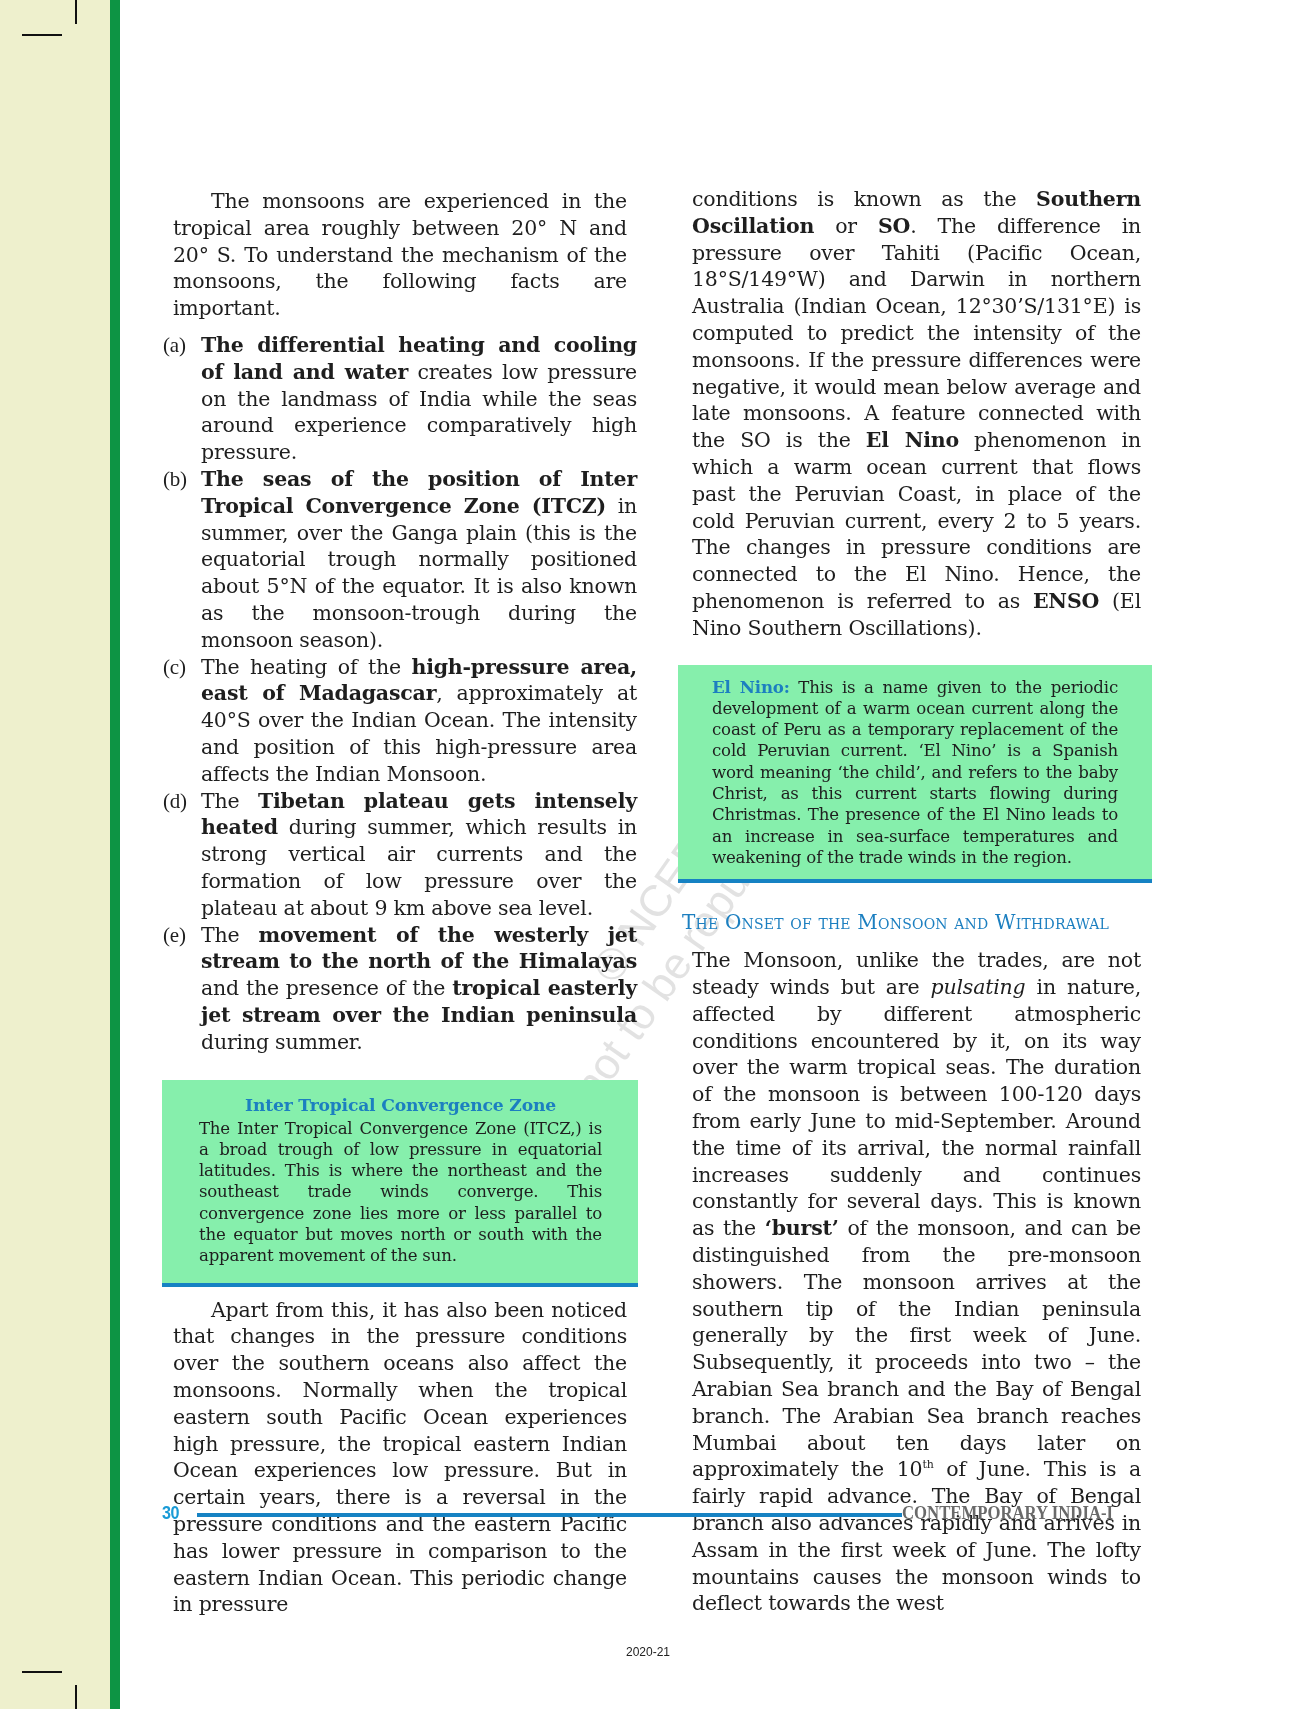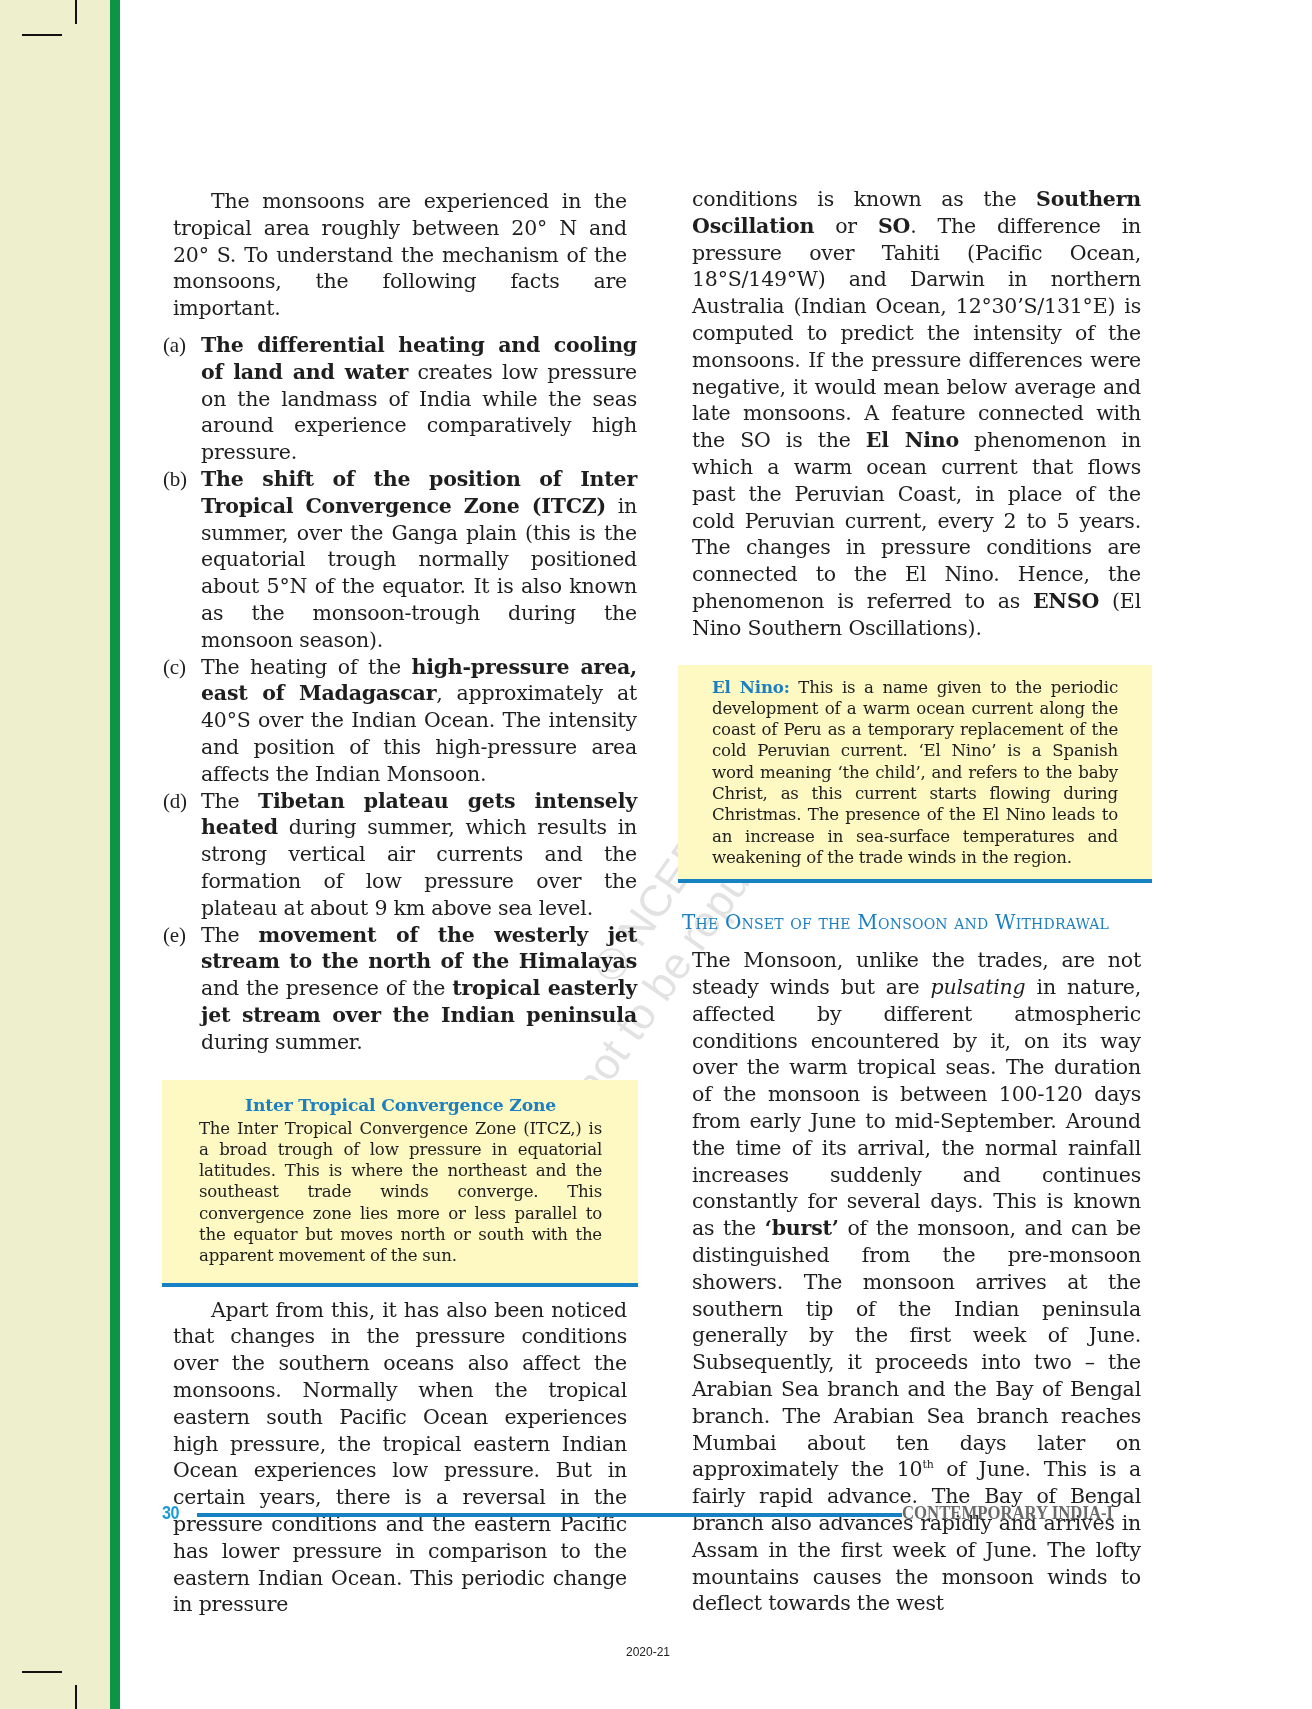--- a/index.html
+++ b/index.html
@@ -19,21 +19,21 @@
   .col-left { left: 163px; top: 178px; width: 474px; }
   .col-right { left: 682px; top: 176px; width: 469px; }
   p.para { margin: 10px; text-align: justify; text-align-last: auto; }
   p.indent { text-indent: 38px; }
   b { font-weight: bold; }
   .list { margin: 8px 0 0 0; padding: 0; list-style: none; }
   .list li { position: relative; padding-left: 38px; text-align: justify; }
   .list .marker { position: absolute; left: 0; top: 0; font-family: "Liberation Serif", serif; font-size: 21px; }
 
   .box {
-    background: #fef9c3;
+    background: #86efac;
     border-bottom: 4px solid #1682c3;
     position: relative;
   }
   .box-itcz { margin: 24px -1px 4px -1px; padding: 14px 36px 16px 37px; }
   .box-elnino { margin: 23px -1px 0 -4px; padding: 12px 34px 11px 34px; }
   .box-title { color: #1c7fc0; font-weight: bold; text-align: center; font-size: 17.2px; line-height: 22px; margin-bottom: 2px; }
   .box-text { font-size: 16.6px; line-height: 21.3px; text-align: justify; color: #1e1e1e; }
   .box-lead { color: #1c7fc0; font-weight: bold; }
 
   .section-heading {
@@ -71,21 +71,21 @@
   <div>not to be republished</div>
 </div>
 
 <div class="col col-left">
   <p class="para indent">The monsoons are experienced in the tropical area roughly between 20° N and 20° S. To understand the mechanism of the monsoons, the following facts are important.</p>
   <ol class="list">
     <li>
       <span class="marker">(a)</span><b>The differential heating and cooling of land and water</b><span> creates low pressure on the landmass of India while the seas around experience comparatively high pressure.</span>
     </li>
     <li>
-      <span class="marker">(b)</span><b>The shift of the position of Inter Tropical Convergence Zone (ITCZ)</b><span> in summer, over the Ganga plain (this is the equatorial trough normally positioned about 5°N of the equator. It is also known as the monsoon-trough during the monsoon season).</span>
+      <span class="marker">(b)</span><b>The seas of the position of Inter Tropical Convergence Zone (ITCZ)</b><span> in summer, over the Ganga plain (this is the equatorial trough normally positioned about 5°N of the equator. It is also known as the monsoon-trough during the monsoon season).</span>
     </li>
     <li>
       <span class="marker">(c)</span><span>The heating of the </span><b>high-pressure area, east of Madagascar</b><span>, approximately at 40°S over the Indian Ocean. The intensity and position of this high-pressure area affects the Indian Monsoon.</span>
     </li>
     <li>
       <span class="marker">(d)</span><span>The </span><b>Tibetan plateau gets intensely heated</b><span> during summer, which results in strong vertical air currents and the formation of low pressure over the plateau at about 9 km above sea level.</span>
     </li>
     <li>
       <span class="marker">(e)</span><span>The </span><b>movement of the westerly jet stream to the north of the Himalayas</b><span> and the presence of the </span><b>tropical easterly jet stream over the Indian peninsula</b><span> during summer.</span>
     </li>

